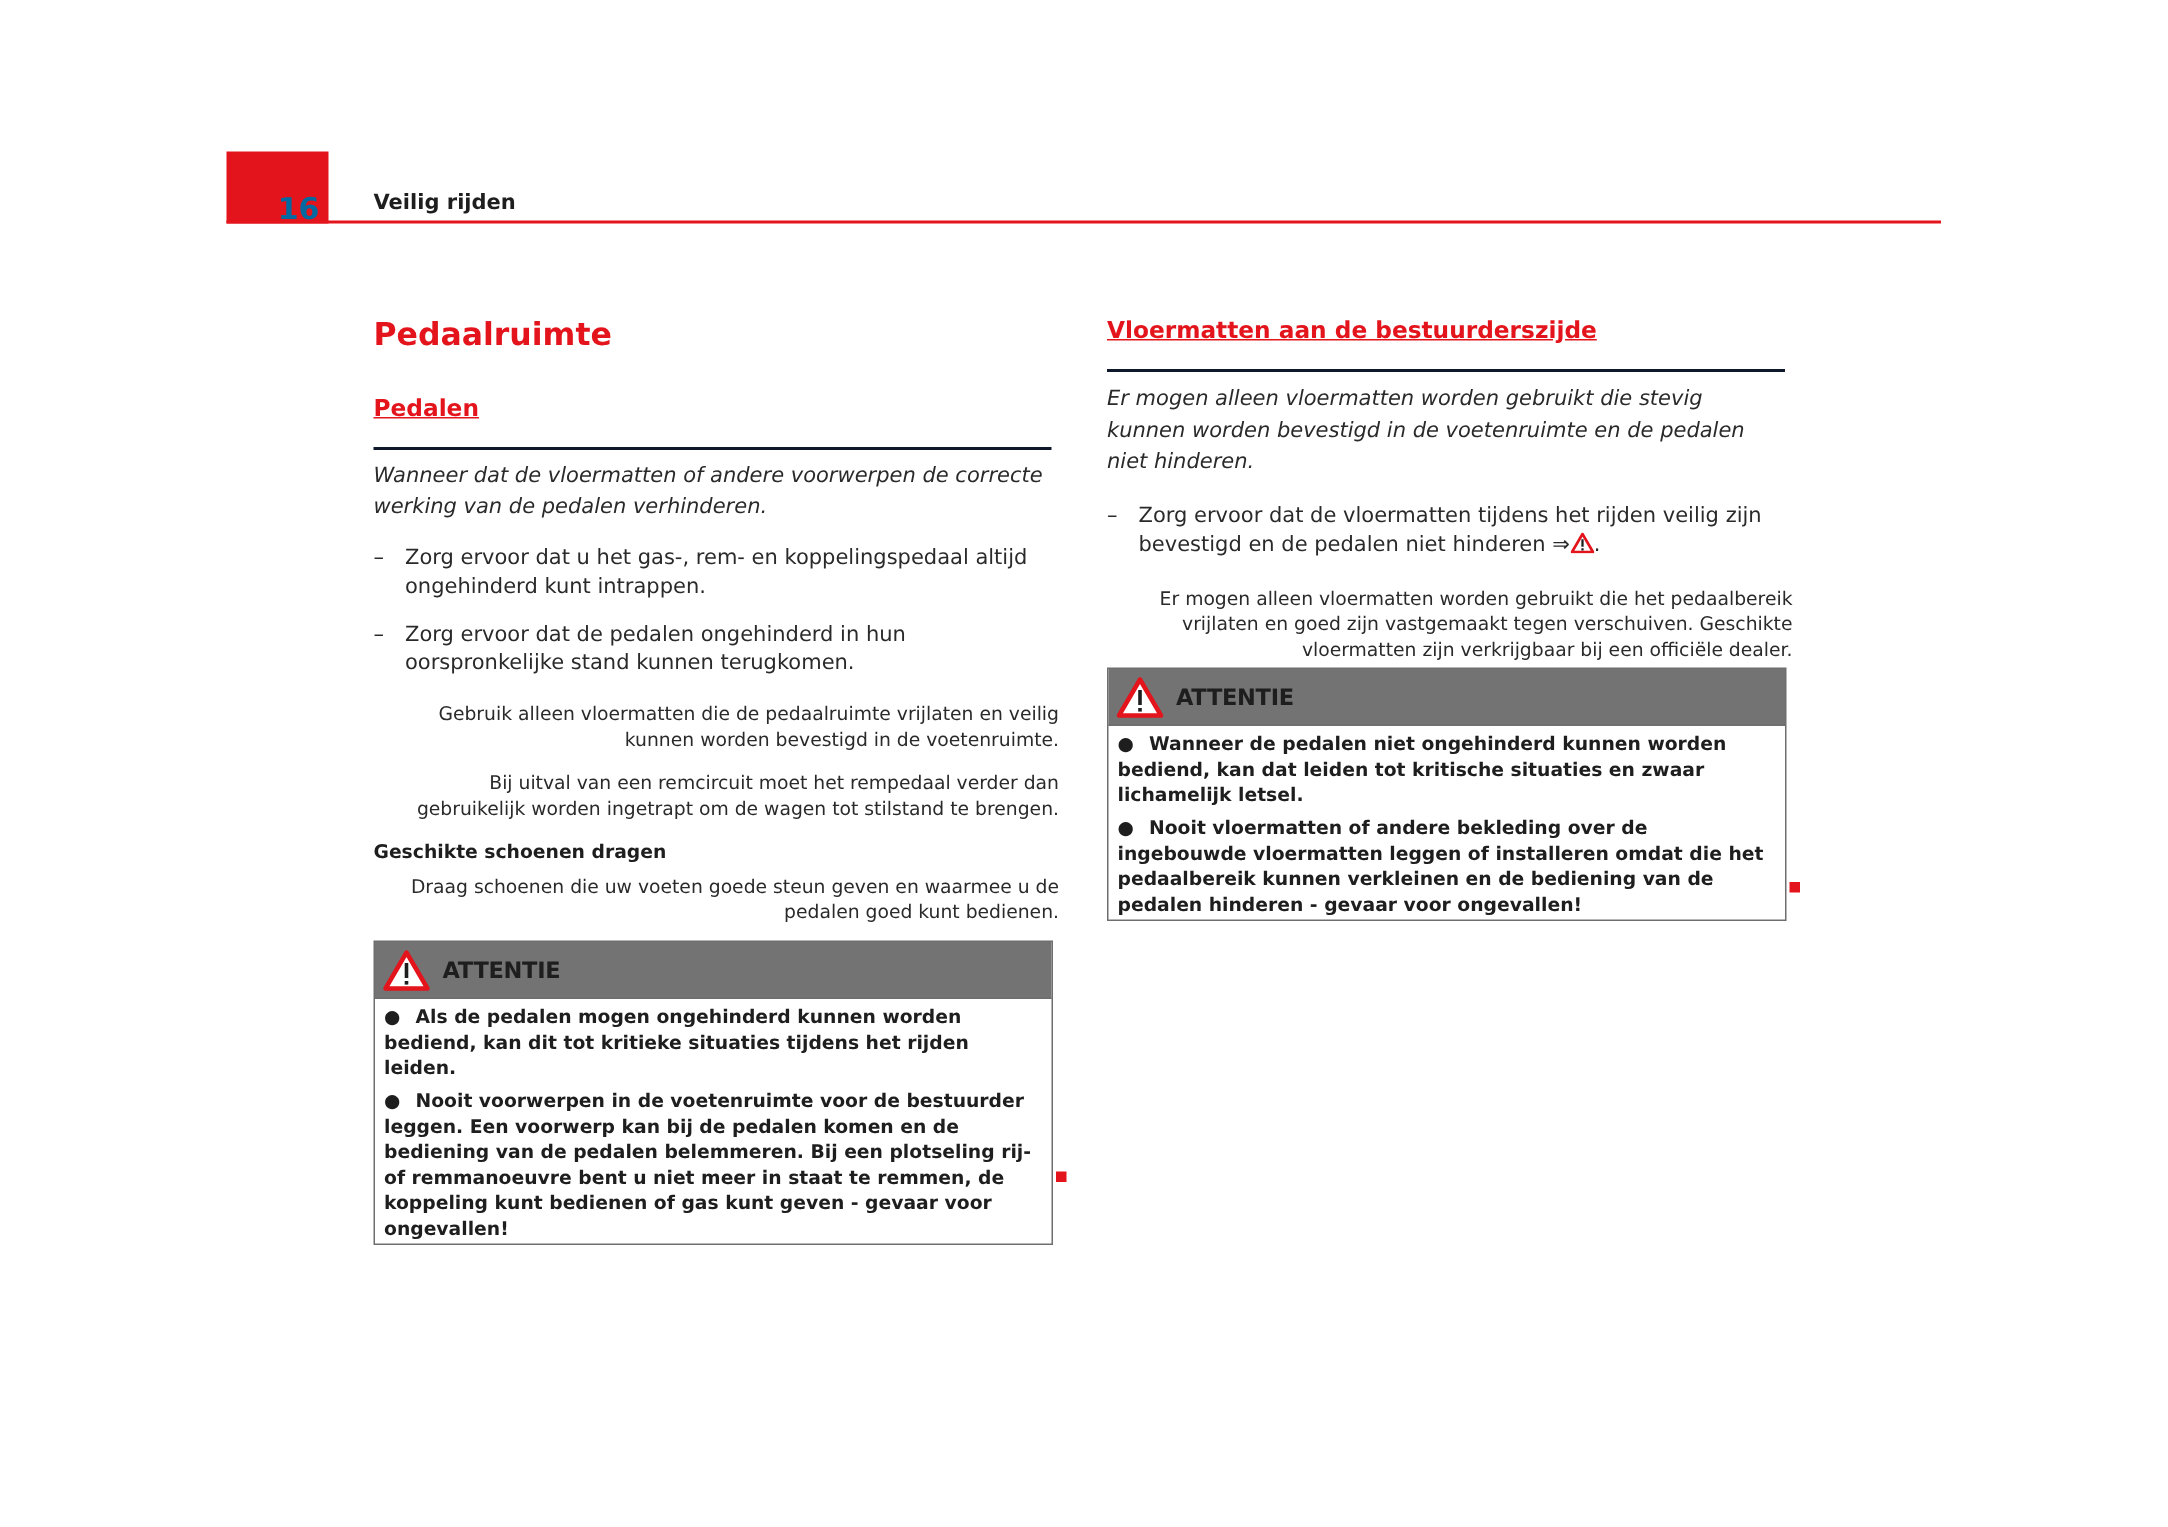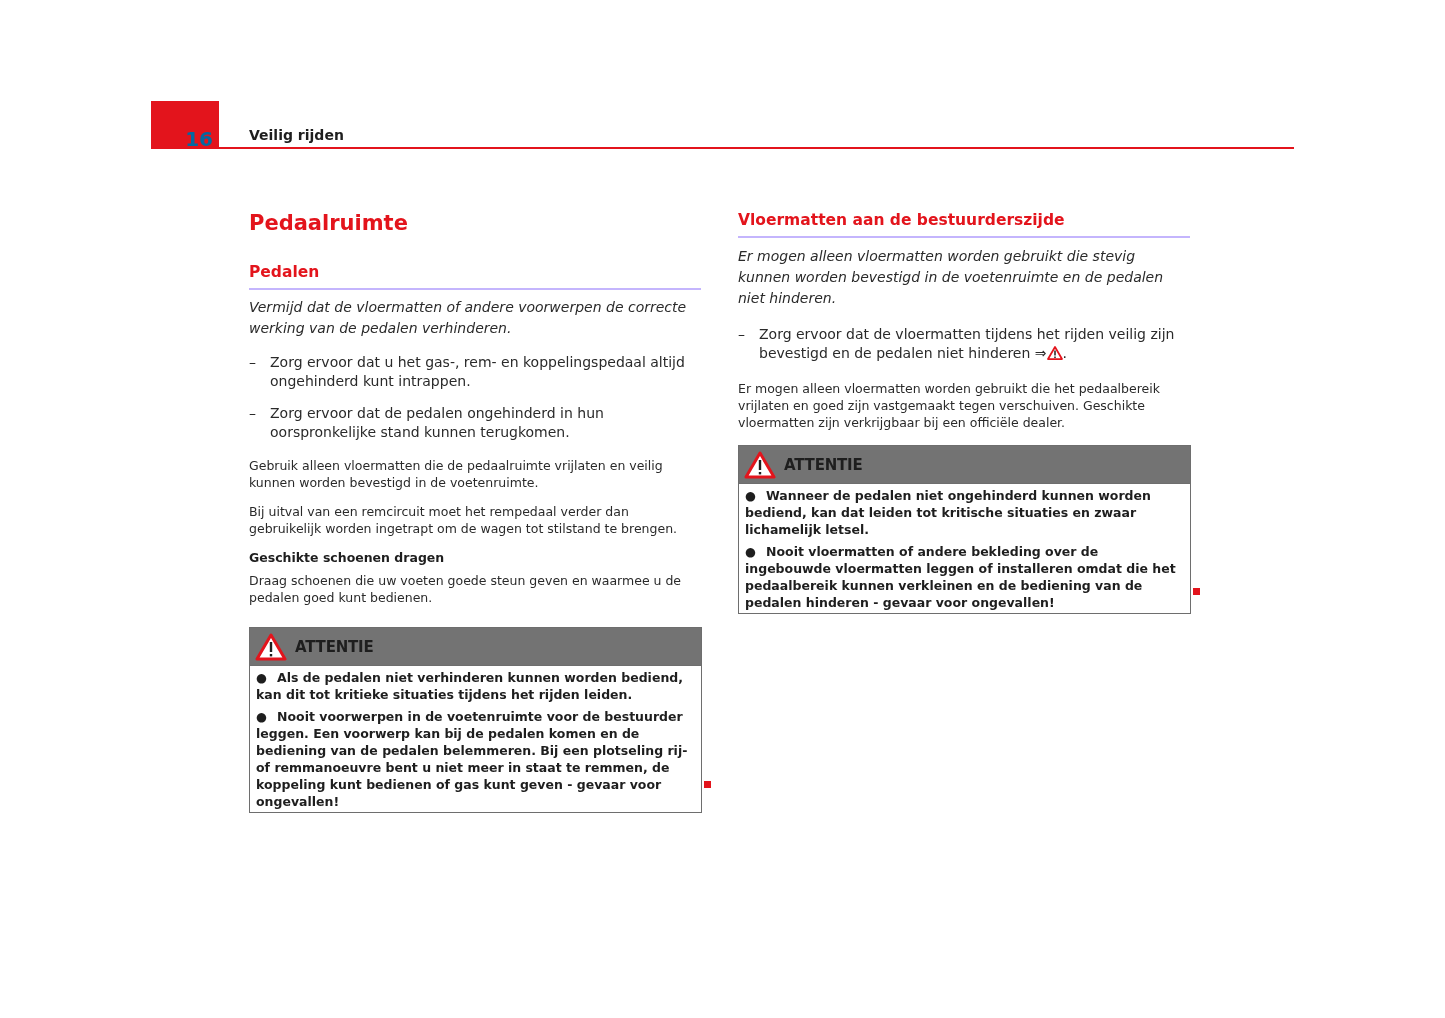--- a/index.html
+++ b/index.html
@@ -12,26 +12,26 @@
                 font-size: 20px; font-weight: bold; color: #0369a1; }
     .header-title { position: absolute; left: 249px; top: 127px; font-size: 14px; font-weight: bold; color: #1e1e1e; }
     .header-rule { position: absolute; left: 151px; top: 147px; width: 1143px; height: 2px; background: #e3141c; }
 
     .col { position: absolute; width: 452px; }
     .col-left { left: 249px; top: 208px; }
     .col-right { left: 738px; top: 208px; }
 
     h1.main-title { margin: 0; font-size: 21px; font-weight: bold; color: #e3141c; line-height: 30px; }
     h2.section { margin: 0; font-size: 15.5px; font-weight: bold; color: #e3141c; line-height: 20px;
-                 border-bottom: 2px solid #c4b5fd; padding-bottom: 6px; }
+                 border-bottom: 2px solid #0f172a; padding-bottom: 16px; text-decoration: underline; }
     .intro { font-style: italic; font-size: 14px; line-height: 21px; margin: 0; color: #2a2a2a; }
     .dash-list { list-style: none; margin: 0; padding: 0; }
     .dash-list li { position: relative; padding-left: 21px; font-size: 14px; line-height: 19px; color: #2a2a2a; }
     .dash-list li .dash { position: absolute; left: 0; top: 0; }
-    .body-text { font-size: 12.5px; line-height: 17px; margin: 0; color: #2a2a2a; }
+    .body-text { font-size: 12.5px; line-height: 17px; margin: 12px; color: #2a2a2a; text-align: right; }
     .subhead { font-size: 12.5px; font-weight: bold; line-height: 17px; margin: 0; color: #1e1e1e; }
 
     .warn-box { position: absolute; border: 1px solid #6e6e6e; background: #fff; width: 451px; }
     .warn-head { background: #737373; border-bottom: 1px solid #6e6e6e; height: 37px; display: flex; align-items: center; padding-left: 5px; }
     .warn-head .tri { width: 32px; height: 28px; margin-right: 8px; }
     .warn-head .label { font-size: 15px; font-weight: bold; color: #1e1e1e; letter-spacing: -0.2px; }
     .warn-body { padding: 3px 6px 2px 6px; }
     .warn-item { font-size: 12.5px; font-weight: bold; line-height: 17px; margin: 0 0 5px 0; color: #1e1e1e; }
     .warn-item:last-child { margin-bottom: 0; }
     .warn-item .bullet { display: inline-block; width: 21px; }
@@ -43,21 +43,21 @@
 <body>
 
 <div class="page-tab"></div>
 <div class="page-num">16</div>
 <div class="header-title">Veilig rijden</div>
 <div class="header-rule"></div>
 
 <div class="col col-left">
   <h1 class="main-title">Pedaalruimte</h1>
   <h2 class="section" style="margin-top:24px;">Pedalen</h2>
-  <p class="intro" style="margin-top:7px; width:450px;">Vermijd dat de vloermatten of andere voorwerpen de correcte werking van de pedalen verhinderen.</p>
+  <p class="intro" style="margin-top:7px; width:450px;">Wanneer dat de vloermatten of andere voorwerpen de correcte werking van de pedalen verhinderen.</p>
   <ul class="dash-list" style="margin-top:14px;">
     <li style="margin-bottom:13px;">
       <span class="dash">–</span>
       <span>Zorg ervoor dat u het gas-, rem- en koppelingspedaal altijd ongehinderd kunt intrappen.</span>
     </li>
     <li>
       <span class="dash">–</span>
       <span>Zorg ervoor dat de pedalen ongehinderd in hun oorspronkelijke stand kunnen terugkomen.</span>
     </li>
   </ul>
@@ -70,21 +70,21 @@
 <div class="warn-box" style="left:249px; top:627px;">
   <div class="warn-head">
     <svg class="tri" viewBox="0 0 32 28">
       <path d="M16 2 L30 26 L2 26 Z" fill="#ffffff" stroke="#e3141c" stroke-width="3" stroke-linejoin="round"></path>
       <rect x="14.8" y="9" width="2.4" height="10" fill="#1e1e1e"></rect>
       <rect x="14.8" y="21" width="2.4" height="2.4" fill="#1e1e1e"></rect>
     </svg>
     <span class="label">ATTENTIE</span>
   </div>
   <div class="warn-body">
-    <p class="warn-item"><span class="bullet">●</span><span>Als de pedalen niet verhinderen kunnen worden bediend, kan dit tot kritieke situaties tijdens het rijden leiden.</span></p>
+    <p class="warn-item"><span class="bullet">●</span><span>Als de pedalen mogen ongehinderd kunnen worden bediend, kan dit tot kritieke situaties tijdens het rijden leiden.</span></p>
     <p class="warn-item"><span class="bullet">●</span><span>Nooit voorwerpen in de voetenruimte voor de bestuurder leggen. Een voorwerp kan bij de pedalen komen en de bediening van de pedalen belemmeren. Bij een plotseling rij- of remmanoeuvre bent u niet meer in staat te remmen, de koppeling kunt bedienen of gas kunt geven - gevaar voor ongevallen!</span></p>
   </div>
 </div>
 <div class="end-mark" style="left:704px; top:781px;"></div>
 
 <div class="col col-right">
   <h2 class="section" style="margin-top:2px;">Vloermatten aan de bestuurderszijde</h2>
   <p class="intro" style="margin-top:8px;">Er mogen alleen vloermatten worden gebruikt die stevig kunnen worden bevestigd in de voetenruimte en de pedalen niet hinderen.</p>
   <ul class="dash-list" style="margin-top:16px;">
     <li>

